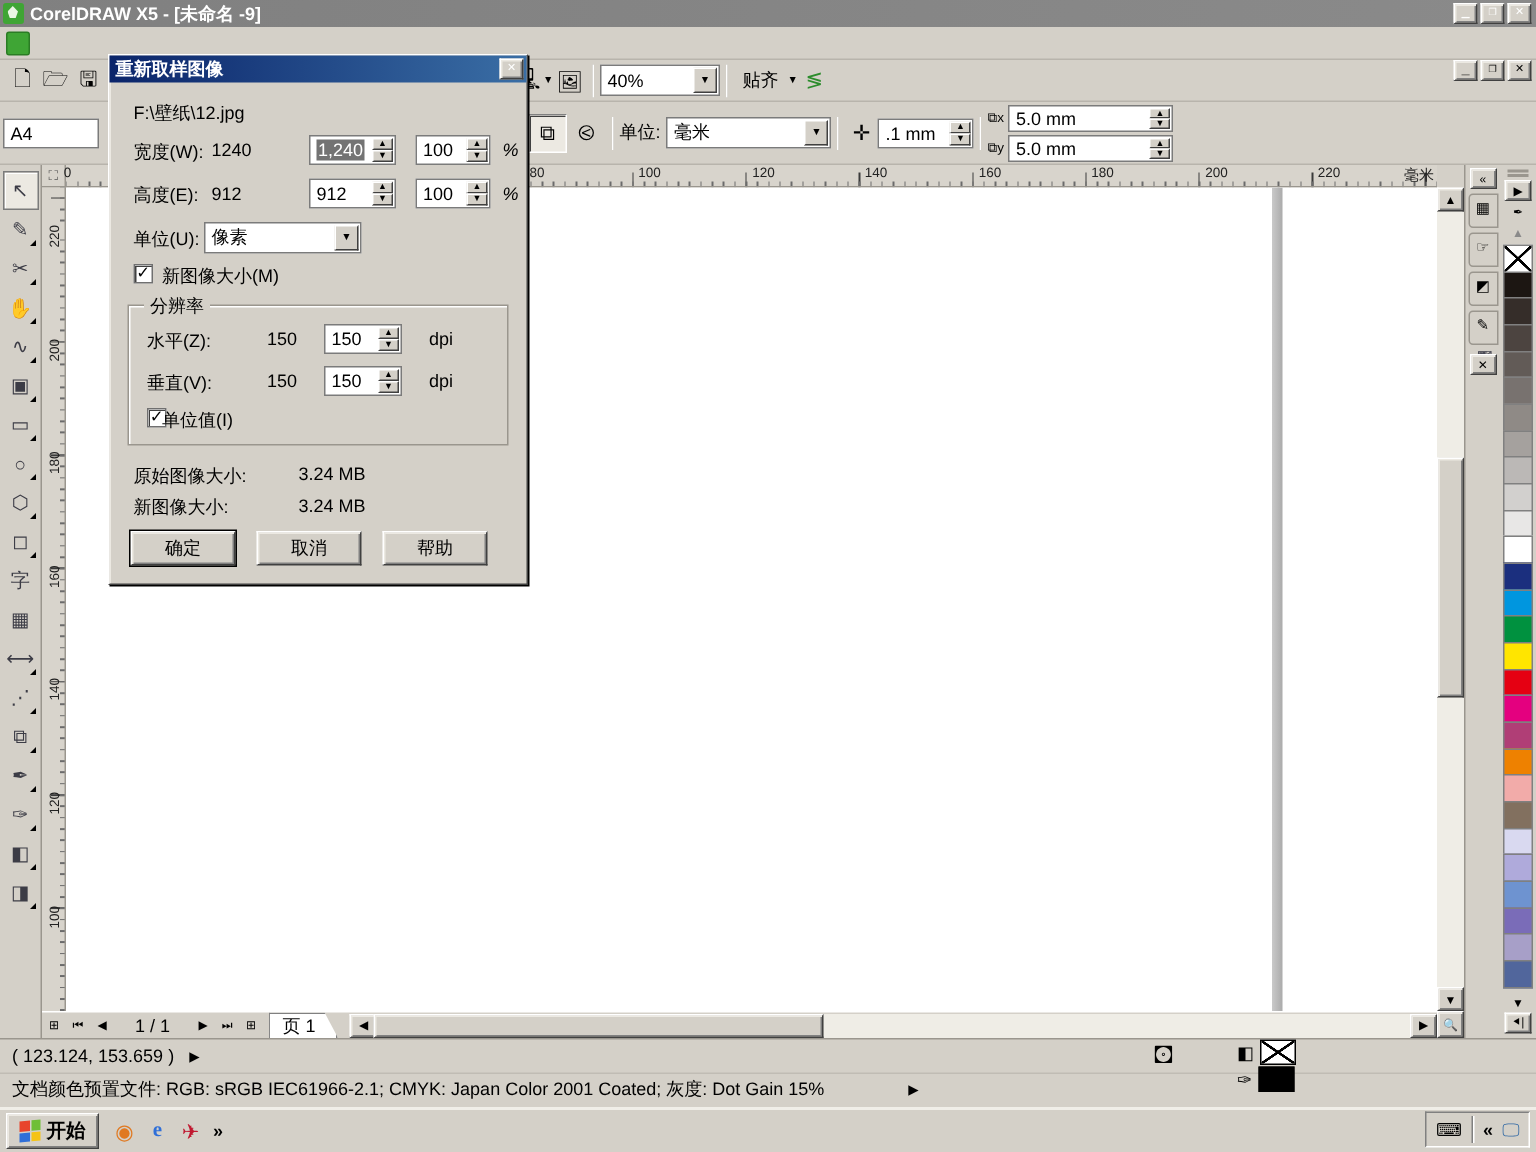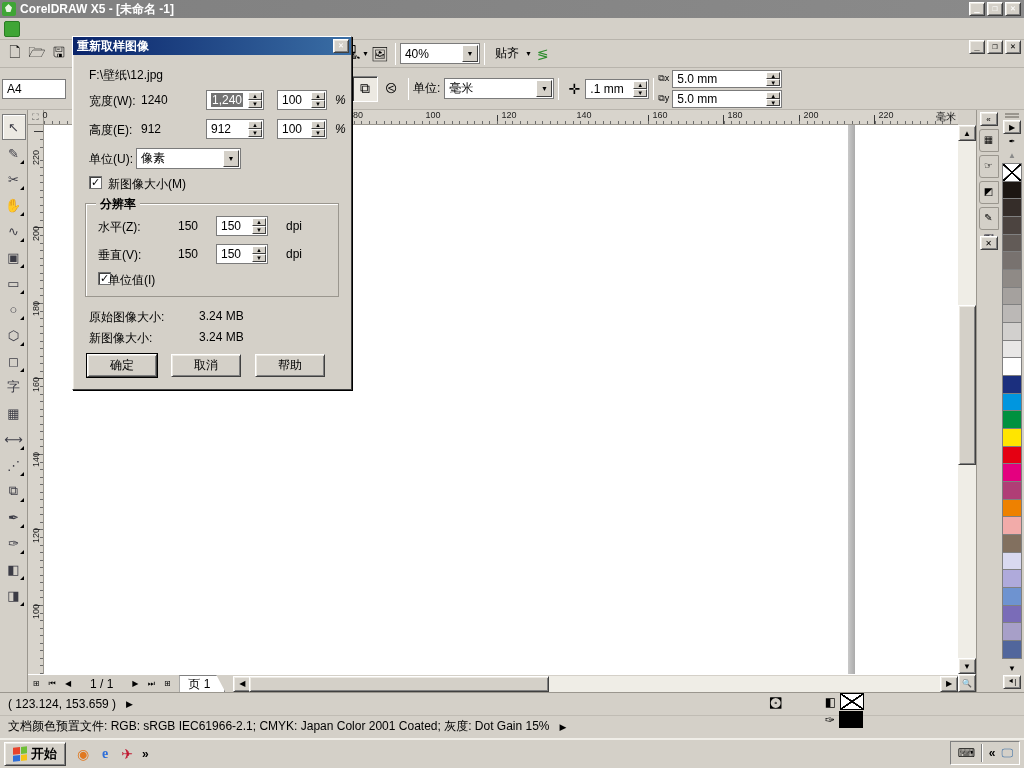--- a/index.html
+++ b/index.html
@@ -72,21 +72,21 @@
   .swatch.none:after { background:linear-gradient(to bottom left,transparent 46%,#000 47%,#000 53%,transparent 54%); }
   
   #navbar { left:28px; top:674px; width:930px; height:18px; background:#d4d0c8; display:flex; align-items:center; border-top:1px solid #fff; }
   .navbtn { width:16px; height:16px; font-size:8px; display:flex; align-items:center; justify-content:center; background:#d4d0c8; }
   #pagetab { height:17px; background:#fff; border:1px solid #808080; border-bottom:none; padding:0 14px 0 8px; display:flex; align-items:center; clip-path:polygon(0 0,calc(100% - 9px) 0,100% 100%,0 100%); margin-left:4px; }
   #hscroll { flex:1; height:16px; background:#efede6; display:flex; margin-left:8px; position:relative; }
   #hscroll .thumb { position:absolute; left:16px; top:0; height:16px; width:300px; }
   
   #statusbar { left:0; top:692px; width:1024px; height:46px; background:#d4d0c8; border-top:1px solid #9a968e; font-size:12px; }
   #statusbar .row1 { height:22px; display:flex; align-items:center; padding-left:8px; }
-  #statusbar .row2 { height:22px; display:flex; align-items:center; padding-left:8px; border-top:1px solid #c0bcb4; }
+  #statusbar .row2 { height:22px; display:flex; align-items:center; padding-left:8px; border-top:1px solid #c0bcb4;gap:46px; }
   .flyarrow { margin-left:10px; font-size:9px; }
   #statusright { position:absolute; right:160px; top:694px; display:flex; align-items:flex-start; gap:8px; }
   .indswatch { width:24px; height:17px; border:1px solid #000; }
   
   #taskbar { left:0; top:738px; width:1024px; height:30px; background:#d4d0c8; border-top:2px solid #f0eee8; display:flex; align-items:center; padding:0 4px; }
   #startbtn { height:24px; display:flex; align-items:center; gap:4px; padding:0 8px; font-weight:bold; font-size:13px; }
   .winflag { width:14px; height:14px; display:grid; grid-template-columns:1fr 1fr; grid-template-rows:1fr 1fr; gap:1px; transform:skewY(-6deg); }
   .winflag i:nth-child(1){background:#e8442c;} .winflag i:nth-child(2){background:#6fbf36;}
   .winflag i:nth-child(3){background:#2f6fd8;} .winflag i:nth-child(4){background:#f5c316;}
   .ql { width:22px; height:22px; display:flex; align-items:center; justify-content:center; font-size:14px; }
@@ -94,31 +94,31 @@
   .corelico { width:16px; height:16px; background:#3fa535; border-radius:2px; flex:none; position:relative; }
   .corelico:before { content:""; position:absolute; left:4px; top:2px; width:8px; height:9px; background:#eaf6e4; clip-path:polygon(50% 0,100% 45%,78% 100%,22% 100%,0 45%); }
   #tray { position:absolute; right:4px; top:741px; height:24px; display:flex; align-items:center; gap:6px; padding:0 6px; border:1px solid; border-color:#808080 #fff #fff #808080; }
   
   #dialog { left:72px; top:36px; width:280px; height:354px; background:#d4d0c8; border:1px solid; border-color:#fff #404040 #404040 #fff; box-shadow:1px 1px 0 #000, inset 1px 1px 0 #ece9e2; z-index:50; }
   #dlg-title { height:18px; background:linear-gradient(90deg,#0a246a,#3a6ea5); color:#fff; font-weight:bold; display:flex; align-items:center; padding-left:4px; position:relative; }
   #dlg-title .tbtn { position:absolute; right:2px; top:2px; }
   .dlabel { position:absolute; }
   .checkbox { width:13px; height:13px; background:#fff; border:1px solid #707070; box-shadow:inset 1px 1px 0 #404040; font-size:11px; line-height:11px; text-align:center; font-weight:bold; }
   .groupbox { position:absolute; border:1px solid #9a968e; box-shadow:inset 1px 1px 0 #fff; }
-  .groupbox legend, .grouplegend { position:absolute; top:-8px; left:10px; background:#d4d0c8; padding:0 4px;font-weight:bold; }
+  .groupbox legend, .grouplegend { position:absolute; top:-8px; left:10px; background:#d4d0c8; padding:0 4px; }
   .btn { position:absolute; width:70px; height:23px; background:#d4d0c8; border:1px solid; border-color:#fff #404040 #404040 #fff; box-shadow:inset 1px 1px 0 #ece9e2, inset -1px -1px 0 #808080; text-align:center; line-height:21px; }
   .btn.default { outline:1px solid #000; }
   .selval { background:#737373; color:#fff; padding:0 1px; }
 </style>
 </head>
 <body>
 
 <div class="abs" id="titlebar">
   <span class="appicon"></span>
-  <span>CorelDRAW X5 - [未命名 -1]</span>
+  <span>CorelDRAW X5 - [未命名 -9]</span>
   <span class="winctl">
     <span class="tbtn raised">_</span>
     <span class="tbtn raised">❐</span>
     <span class="tbtn raised">✕</span>
   </span>
 </div>
 
 <div class="abs" id="menubar">
   <span class="docicon"></span>
   <span class="winctl">

